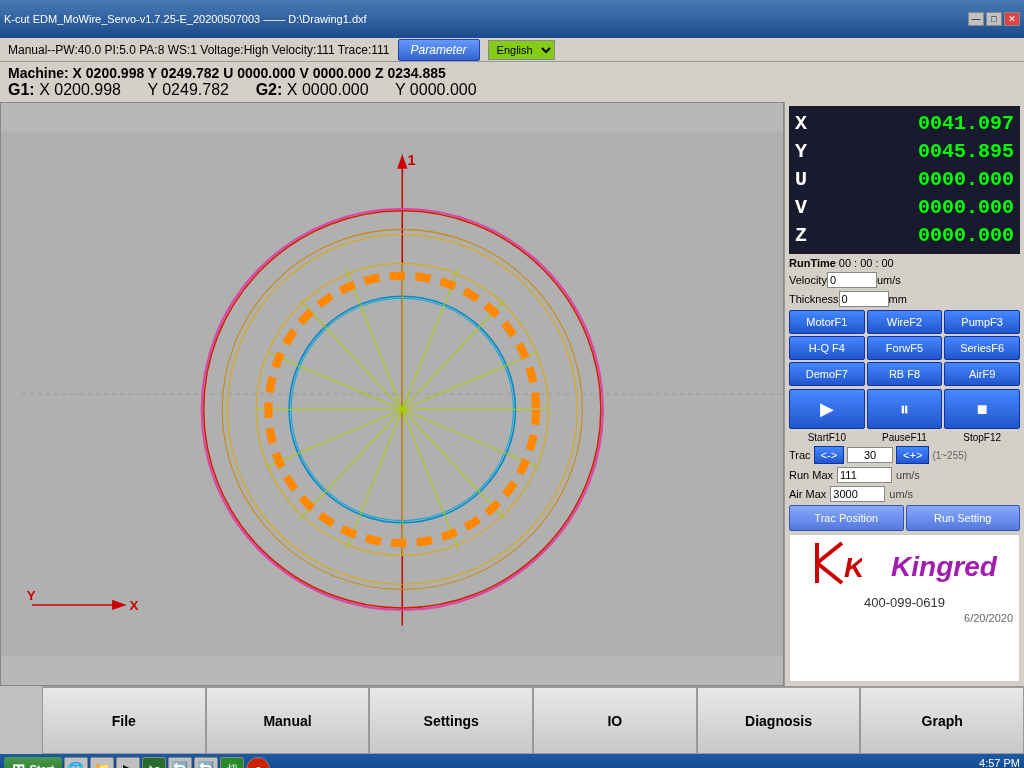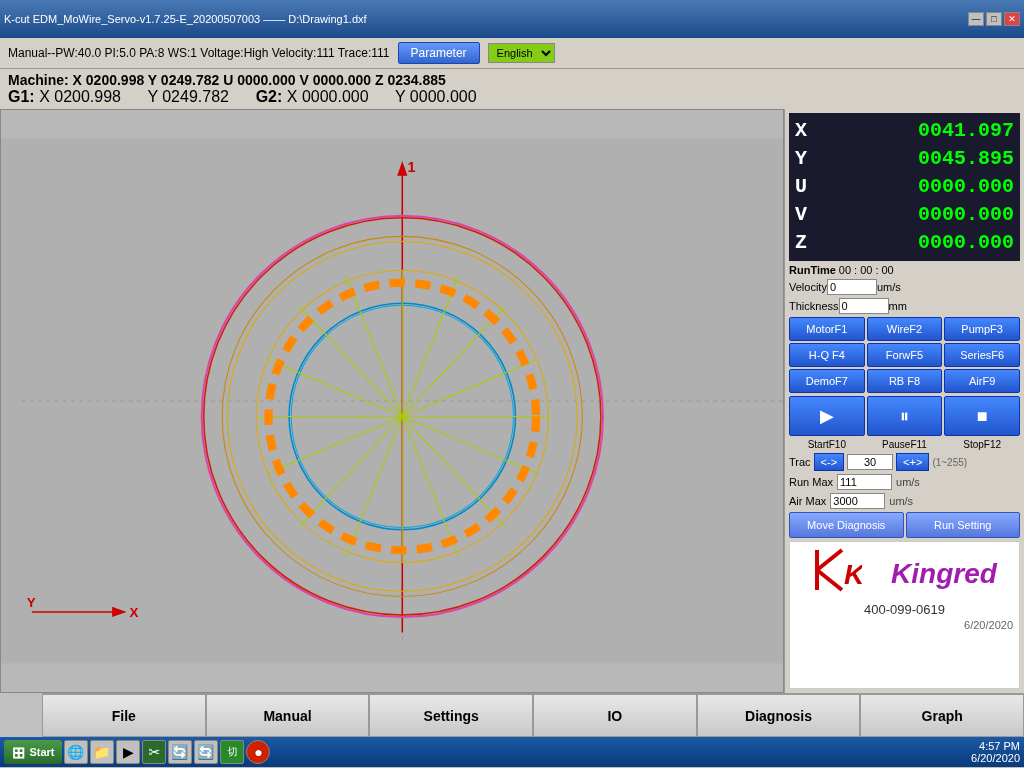--- a/index.html
+++ b/index.html
@@ -24,35 +24,36 @@
       font-size: 9px;
       display: flex; align-items: center; justify-content: center;
       cursor: pointer;
       color: black;
     }
     .title-btn.close { background: #d44; color: white; }
 
     
     #statusbar {
       background: #d4d0c8;
-      height: 31px;
+      height: 24px;
       display: flex;
       align-items: center;
       padding: 0 8px;
       border-bottom: 1px solid #999;
       gap: 8px;
     }
     #param-btn {
       background: linear-gradient(to bottom, #6699ff, #3366cc);
       color: white;
       border: 1px solid #2244aa;
       padding: 3px 12px;
       font-size: 12px;
       cursor: pointer;
       border-radius: 2px;
+      font-style: italic;
     }
     #lang-select {
       background: #84cc16;
       border: 1px solid #888;
       padding: 2px 4px;
       font-size: 11px;
     }
     #machine-coords {
       font-size: 14px;
       font-weight: bold;
@@ -261,21 +262,21 @@
       color: #333;
     }
     #logo-date {
       font-size: 11px;
       color: #666;
       align-self: flex-end;
     }
 
     
     #bottom-buttons {
-      height: 44px;
+      height: 68px;
       background: #e5e5e5;
       display: flex;
       border-top: 2px solid #999;
       margin-left: 42px;
     }
     .bottom-btn {
       flex: 1;
       background: linear-gradient(to bottom, #e8e8e8, #c8c8c8);
       border: 1px solid #999;
       border-top: none;
@@ -525,21 +526,21 @@
     </div>
 
     <div class="param-row">
       <span>Air Max</span>
       <input type="text" value="3000" style="">
       <span class="unit">um/s</span>
     </div>
 
 
     <div id="move-setting-btns">
-        <button class="action-btn wide">Move Diagnosis</button>
+        <button class="action-btn wide">Trac Position</button>
         <button class="action-btn wide">Run Setting</button>
       </div>
 
     <div id="logo-area">
       <div id="logo-graphic">
         <div id="logo-k">
           <svg width="50" height="44" viewBox="0 0 50 44">
             <path d="M5,2 L5,42 M5,22 L30,2 M5,22 L30,42" stroke="#cc0000" stroke-width="4" fill="none"></path>
             <text x="32" y="36" font-size="28" fill="#cc0000" font-style="italic" font-weight="bold" font-family="Arial">K</text>
           </svg>

